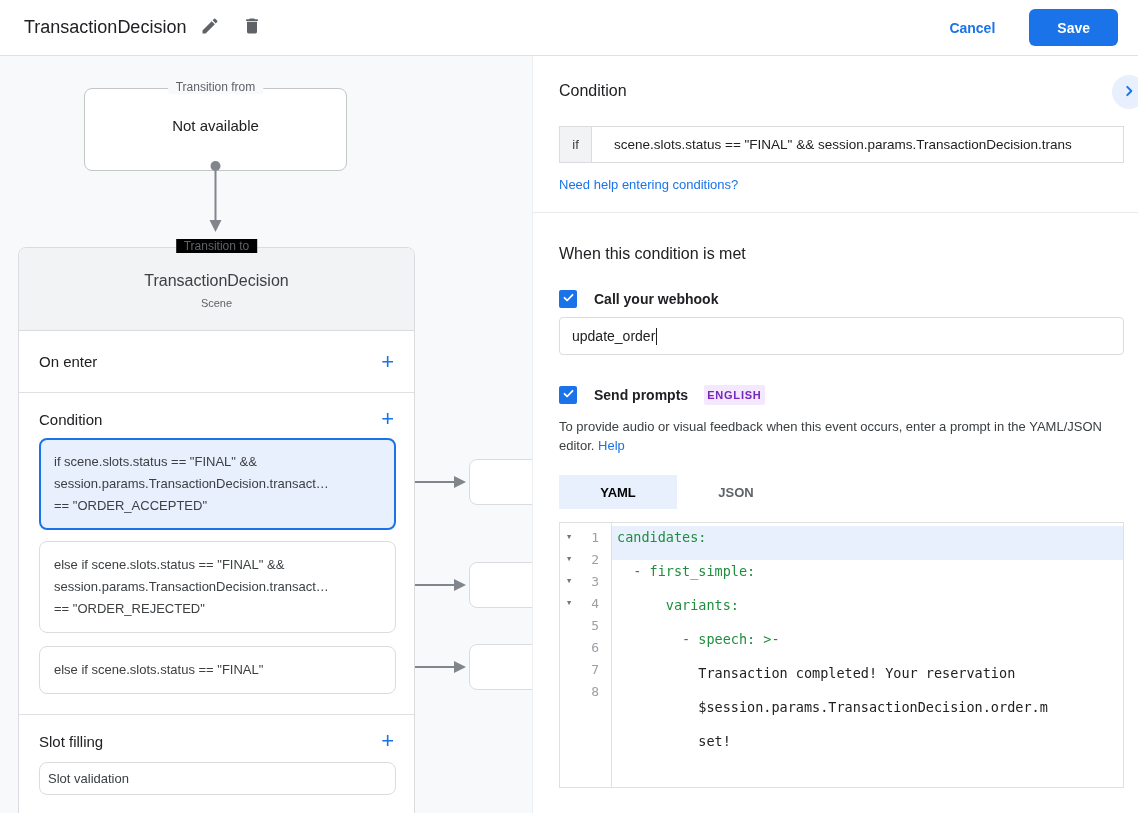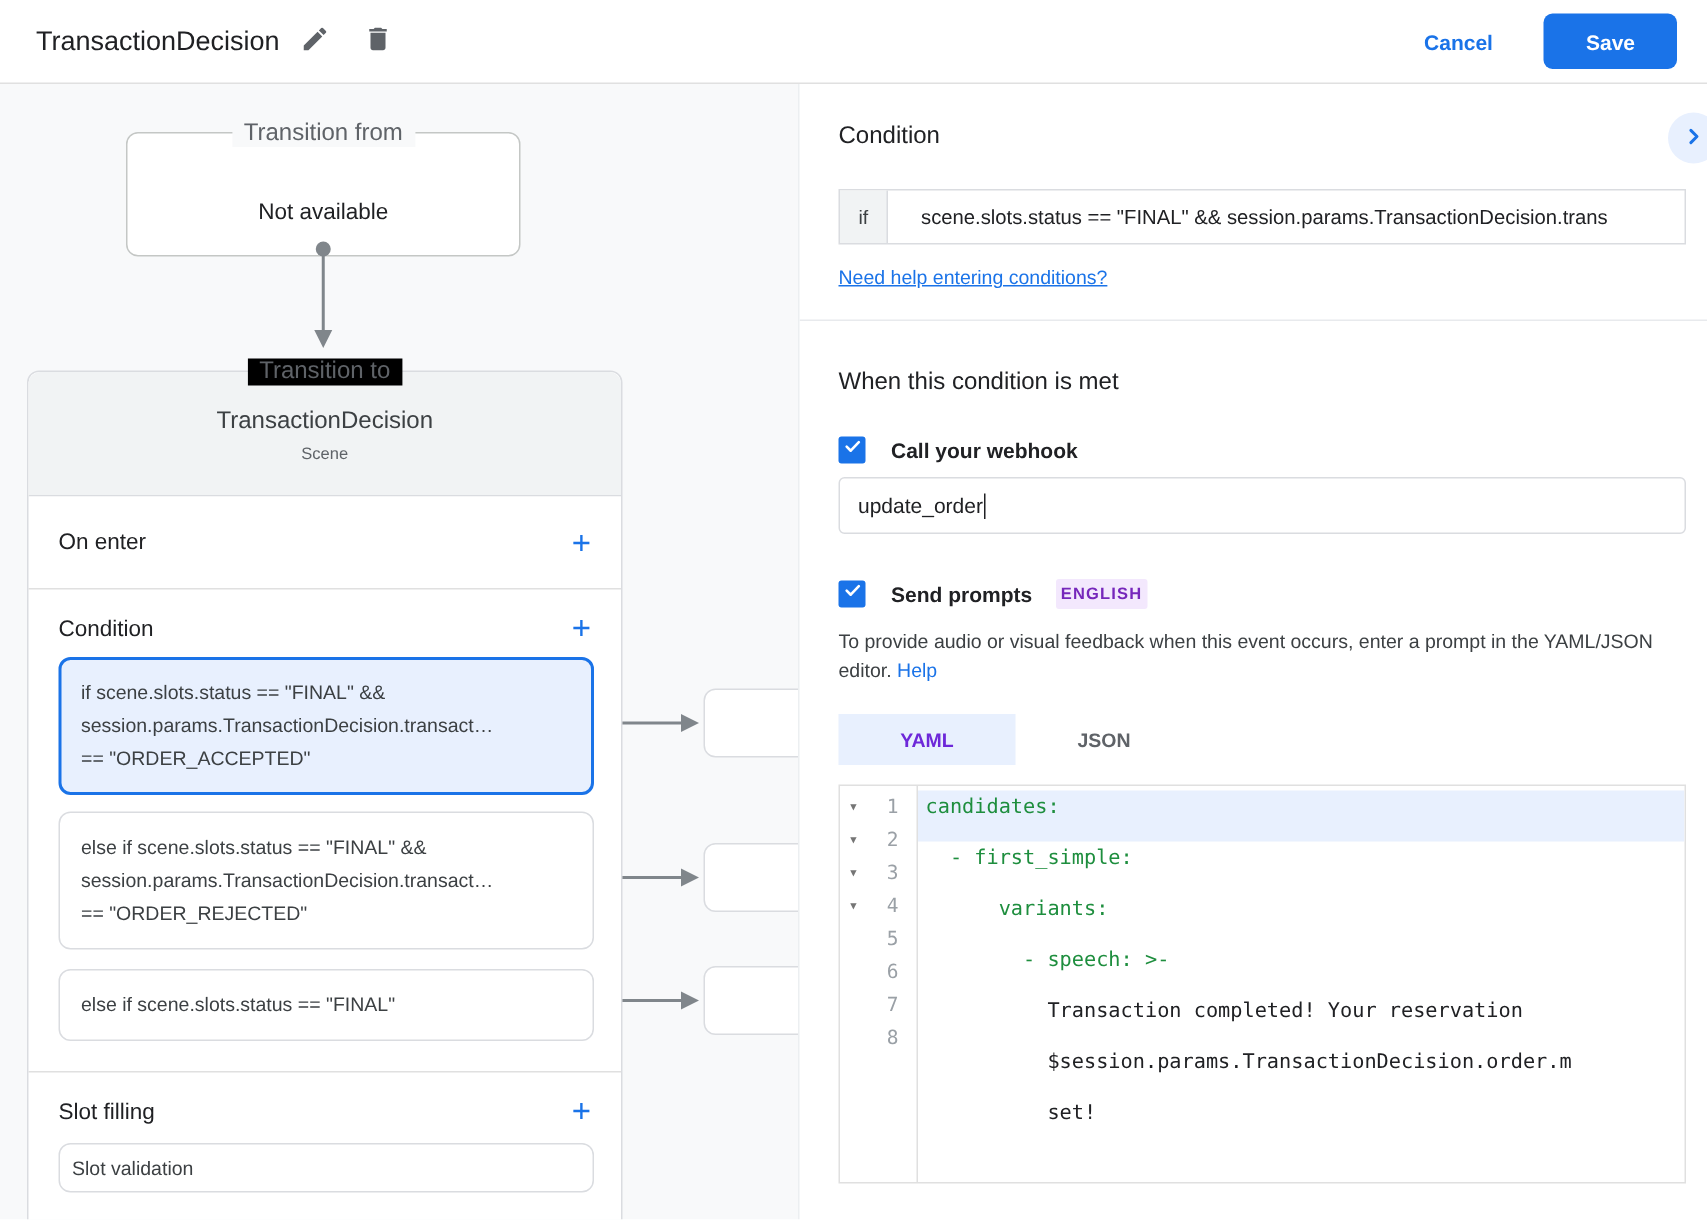--- a/index.html
+++ b/index.html
@@ -20,22 +20,22 @@
 
   
   .main { position:relative; width:1138px; height:757px; display:flex; }
 
   
   .canvas { position:relative; width:532px; height:757px; background:#f8f9fa; overflow:hidden; flex:none; }
 
   .from-box { position:absolute; left:84px; top:32px; width:263px; height:83px; background:#fff;
     border:1px solid #c4c7c5; border-radius:8px; }
   .legend { position:absolute; top:-9px; left:50%; transform:translateX(-50%); background:#f8f9fa;
-    padding:0 8px; font-size:16px; color:#5f6368; white-space:nowrap; }
-  .from-text { position:absolute; width:100%; top:44px; text-align:center; font-size:15px; color:#202124; }
+    padding:0 8px; font-size:12px; color:#5f6368; white-space:nowrap; }
+  .from-text { position:absolute; width:100%; top:28px; text-align:center; font-size:15px; color:#202124; }
 
   .to-card { position:absolute; left:18px; top:191px; width:397px; height:790px; background:#fff;
     border:1px solid #dadce0; border-radius:8px; }
   .to-card .legend { background:#000000; }
   .scene-head { height:83px; background:#f1f3f4; border-bottom:1px solid #dadce0;
     border-radius:8px 8px 0 0; text-align:center; padding-top:24px; }
   .scene-title { font-size:16px; color:#3c4043; }
   .scene-sub { font-size:11px; color:#5f6368; margin-top:7px; }
 
   .row-simple { height:62px; display:flex; align-items:center; padding:0 18px 0 20px;
@@ -69,21 +69,21 @@
   .chevron-fab { position:absolute; top:19px; right:-8px; width:34px; height:34px; border-radius:50%;
     background:#e8f0fe; border:none; display:flex; align-items:center; justify-content:center; cursor:pointer; }
 
   .if-row { display:flex; margin-top:26px; height:37px; border:1px solid #dadce0;gap:12px; }
   .if-prefix { width:32px; background:#f1f3f4; border-right:1px solid #dadce0; display:flex;
     align-items:center; justify-content:center; font-size:13px; color:#3c4043; flex:none; }
   .if-value { flex:1; display:flex; align-items:center; padding:0 10px; font-size:13.5px;
     color:#202124; white-space:pre; overflow:hidden; }
 
   .link { color:#1a73e8; font-size:13px; text-decoration:none; cursor:pointer; }
-  .help-cond { display:inline-block; margin-top:14px;text-decoration:underline; }
+  .help-cond { display:inline-block; margin-top:14px; }
   .panel-divider { border:none; border-top:1px solid #e8eaed; margin:19px -14px 0 -26px; }
 
   .section-title { font-size:16px; color:#202124; margin-top:32px; }
 
   .check-row { display:flex; align-items:center; margin-top:27px; }
   .checkbox { width:18px; height:18px; border-radius:2px; background:#1a73e8; display:flex;
     align-items:center; justify-content:center; flex:none; cursor:pointer; }
   .check-label { font-size:14px; font-weight:bold; color:#202124; margin-left:17px; }
   .badge { background:#f3e8fd; color:#7627bb; font-size:11px; font-weight:bold; letter-spacing:0.8px;
     padding:4px 3px; border-radius:2px; margin-left:16px; }
@@ -92,21 +92,21 @@
   .desc .link { font-size:13px; }
   .underline { text-decoration:underline; }
 
   .text-input { margin-top:9px; height:38px; border:1px solid #dadce0; border-radius:4px;
     display:flex; align-items:center; padding:12px 12px; font-size:14px; color:#202124; cursor:text; }
   .caret { display:inline-block; width:1px; height:17px; background:#202124; margin-left:1px; }
 
   .tabs { display:flex; margin-top:20px; }
   .tab { width:118px; height:34px; display:flex; align-items:center; justify-content:center;
     font-size:13px; font-weight:bold; color:#5f6368; cursor:pointer; }
-  .tab.active { background:#e8f0fe; color:#6d28d9; }
+  .tab.active { background:#e8f0fe; color:#000000; }
 
   
   .editor { margin-top:13px; height:266px; border:1px solid #e0e0e0; display:flex;
     font-family:"DejaVu Sans Mono", monospace; font-size:13.5px; overflow:hidden; }
   .gutter { width:52px; flex:none; border-right:1px solid #e0e0e0; padding-top:3px; background:#fff; }
   .gutter-row { height:22px; display:flex; align-items:center; }
   .fold { width:18px; text-align:center; font-size:7px; color:#757575; }
   .lnum { width:26px; text-align:right; color:#9aa0a6; font-size:13px; padding-right:5px; }
   .code-area { flex:1; padding-top:3px; overflow:hidden; }
   .code-row { height:34px; line-height:22px; white-space:pre; padding-left:5px; color:#202124; }

